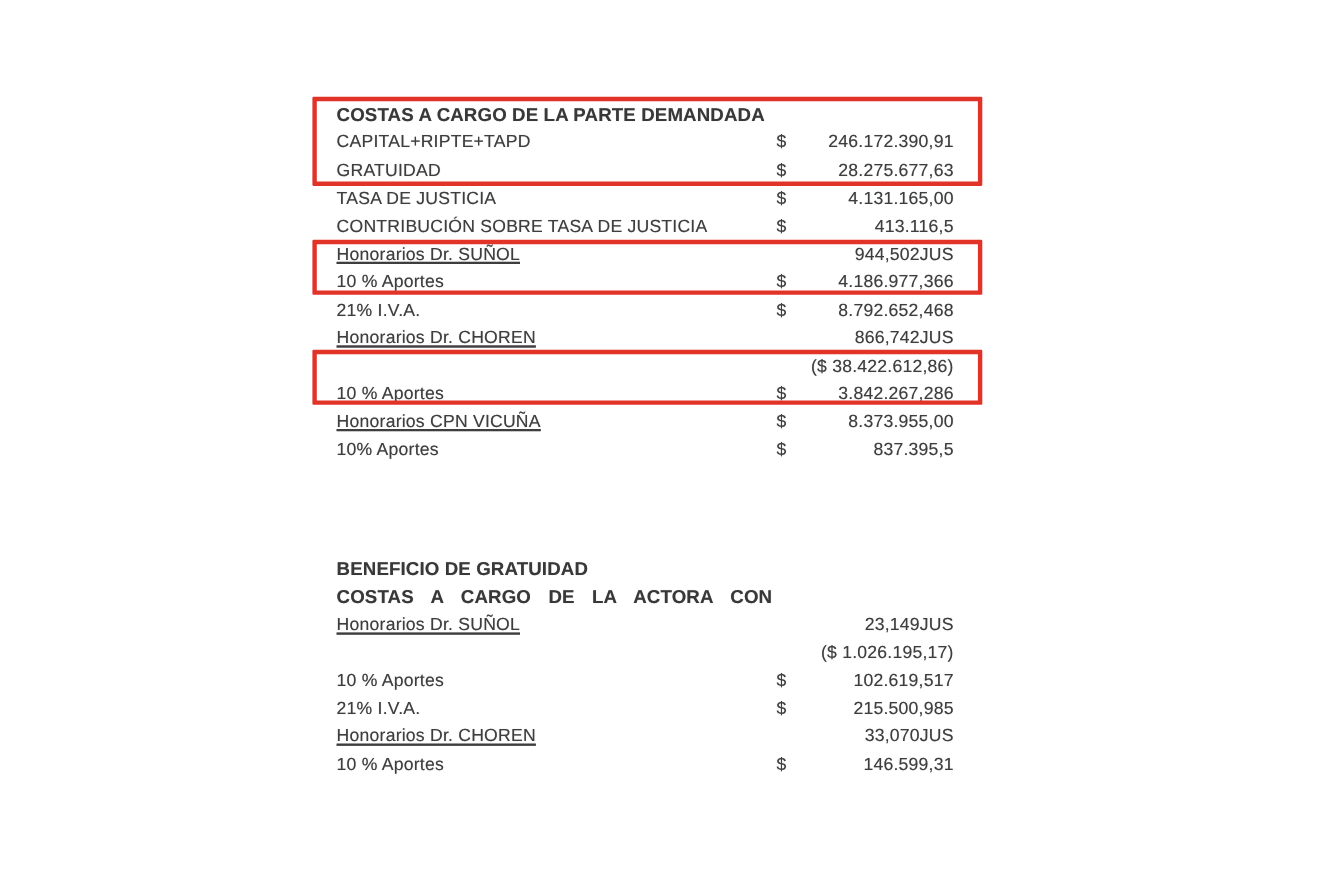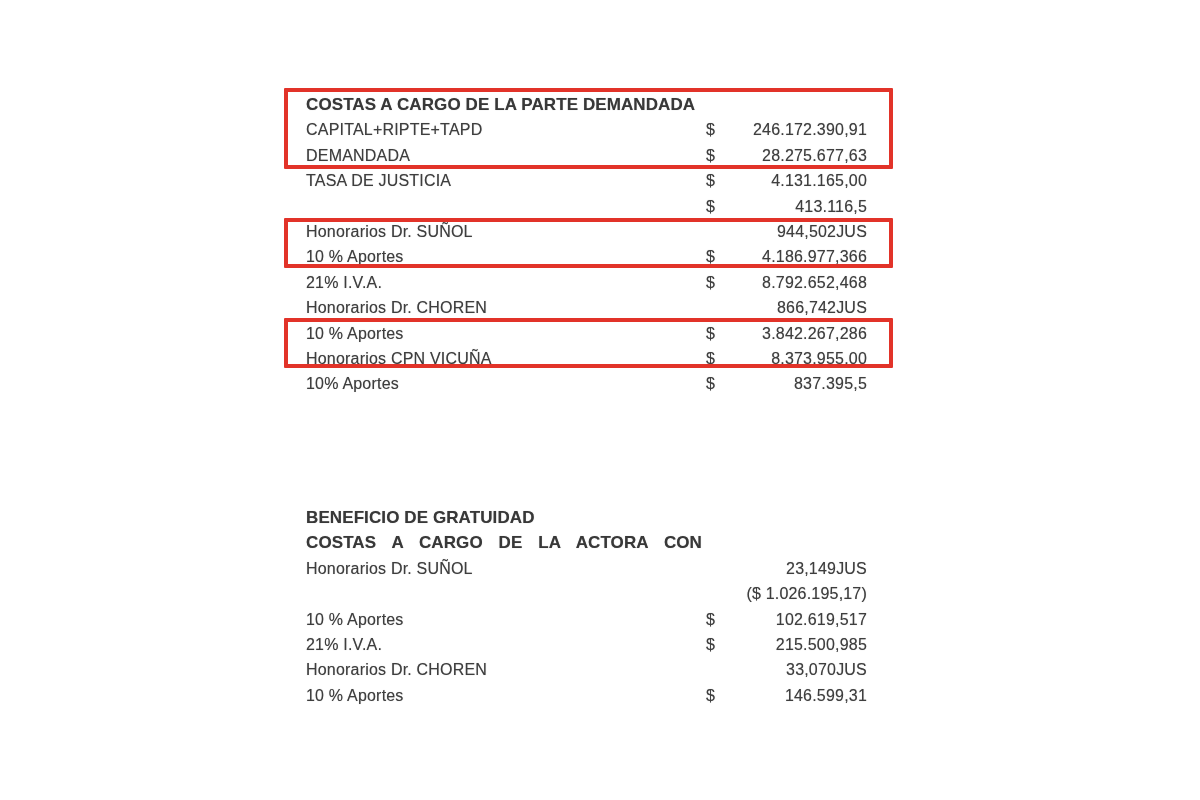--- a/index.html
+++ b/index.html
@@ -9,21 +9,21 @@
   }
   .page{position:relative;width:1200px;height:668px;background:#fff;}
   .tbl{position:absolute;left:306px;width:576px;}
   #t1{top:92px;}
   #t2{top:505px;}
   .row{
     position:relative;height:25.4px;line-height:25.4px;font-size:16px;
     white-space:nowrap;text-shadow:0 0 0.7px rgba(62,62,62,0.5);
   }
   .lbl{letter-spacing:0.2px;}
-  .u{text-underline-offset:2px;text-decoration-thickness:1.5px;text-align:right;}
+  .u{text-decoration:underline;text-underline-offset:2px;text-decoration-thickness:1.5px;text-align:right;}
   .title{font-weight:bold;font-size:17px;letter-spacing:0.1px;color:#383838;}
   .just{display:block;width:396px;text-align:justify;text-align-last:justify;}
   .cur{position:absolute;left:400px;top:0;}
   .val{position:absolute;right:15px;top:0;letter-spacing:0.2px;}
   .hl{
     position:absolute;left:284px;width:609px;box-sizing:border-box;
     border:4px solid #e23329;border-radius:1px;pointer-events:none;
   }
 </style>
 </head>
@@ -35,30 +35,31 @@
     <div class="row">
       <span class="lbl title">COSTAS A CARGO DE LA PARTE DEMANDADA</span>
     </div>
 
     <div class="row">
       <span class="lbl">CAPITAL+RIPTE+TAPD</span>
       <span class="cur">$</span>
       <span class="val">246.172.390,91</span>
     </div>
     <div class="row">
-      <span class="lbl">DEMANDADA</span>
+      <span class="lbl">GRATUIDAD</span>
       <span class="cur">$</span>
       <span class="val">28.275.677,63</span>
     </div>
     <div class="row">
       <span class="lbl">TASA DE JUSTICIA</span>
       <span class="cur">$</span>
       <span class="val">4.131.165,00</span>
     </div>
     <div class="row">
+      <span class="lbl">CONTRIBUCIÓN SOBRE TASA DE JUSTICIA</span>
       <span class="cur">$</span>
       <span class="val">413.116,5</span>
     </div>
     <div class="row">
       <span class="lbl u">Honorarios Dr. SUÑOL</span>
       <span class="cur"></span>
       <span class="val">944,502JUS</span>
     </div>
     <div class="row">
       <span class="lbl">10 % Aportes</span>
@@ -67,20 +68,25 @@
     </div>
     <div class="row">
       <span class="lbl">21% I.V.A.</span>
       <span class="cur">$</span>
       <span class="val">8.792.652,468</span>
     </div>
     <div class="row">
       <span class="lbl u">Honorarios Dr. CHOREN</span>
       <span class="cur"></span>
       <span class="val">866,742JUS</span>
+    </div>
+    <div class="row">
+      <span class="lbl"></span>
+      <span class="cur"></span>
+      <span class="val">($ 38.422.612,86)</span>
     </div>
     <div class="row">
       <span class="lbl">10 % Aportes</span>
       <span class="cur">$</span>
       <span class="val">3.842.267,286</span>
     </div>
     <div class="row">
       <span class="lbl u">Honorarios CPN VICUÑA</span>
       <span class="cur">$</span>
       <span class="val">8.373.955,00</span>

